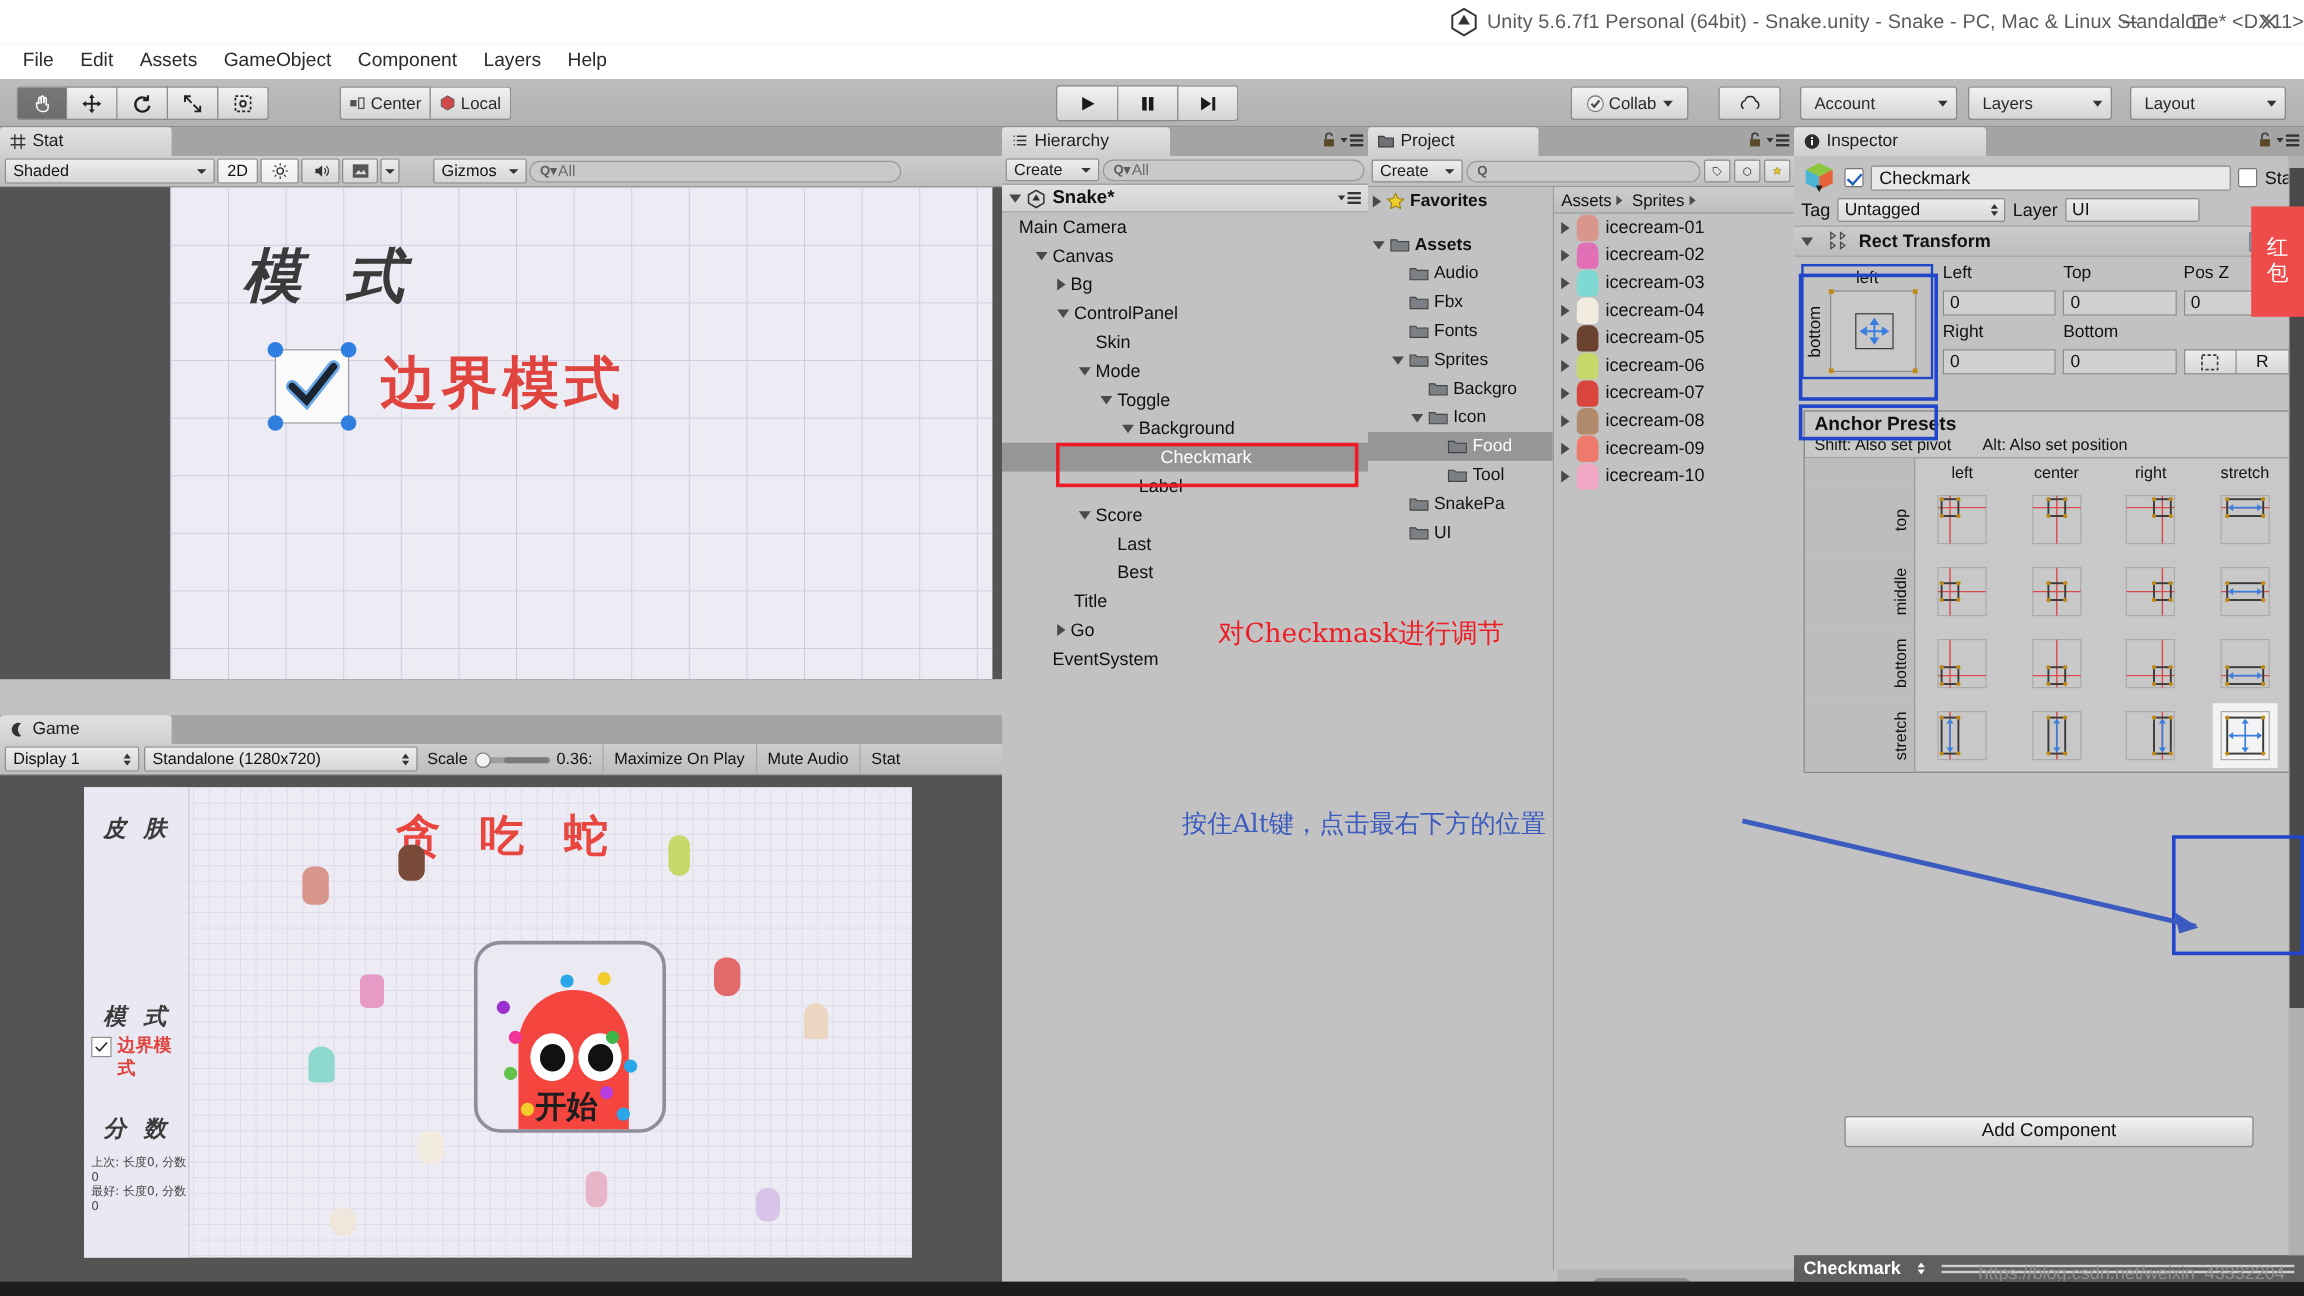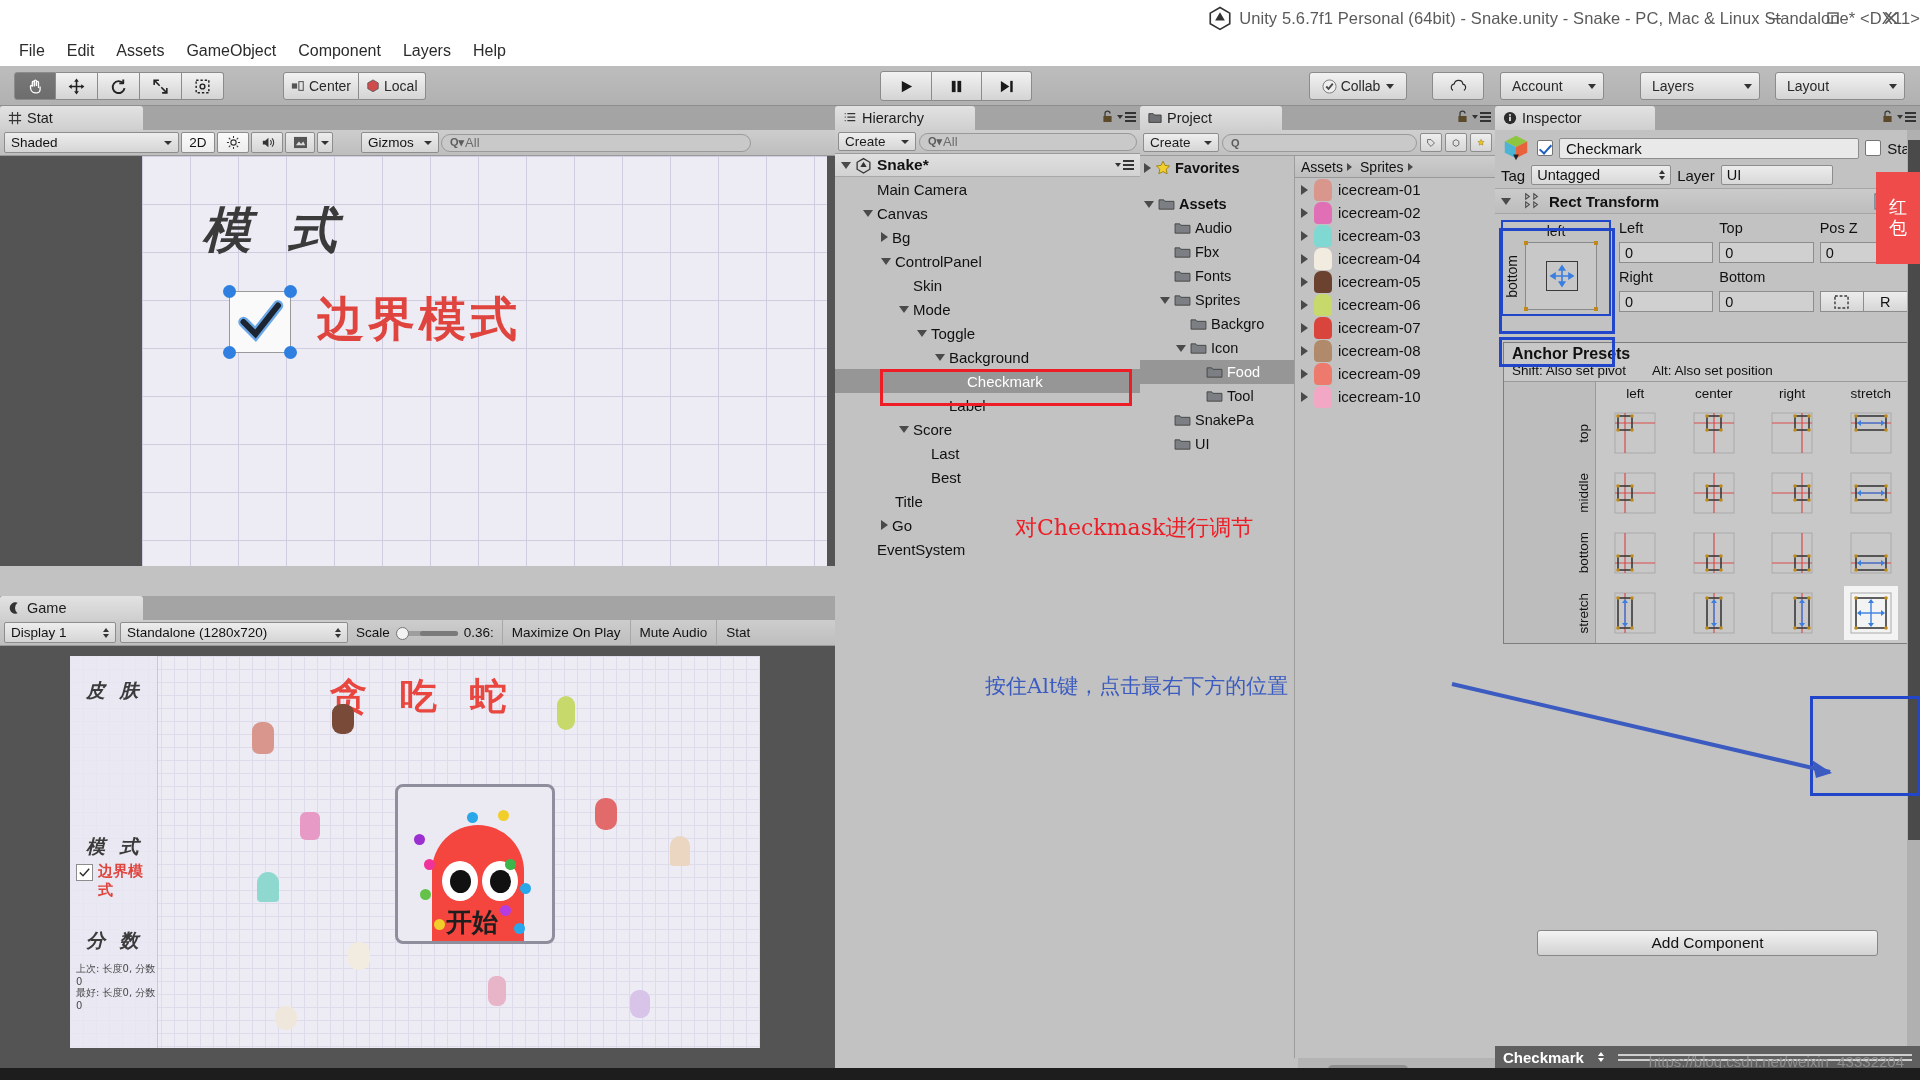--- a/index.html
+++ b/index.html
@@ -364,21 +364,21 @@
 
     <div class="tb-group" style="left:1432px; top:6px;">
       <div class="tb-btn only" style="width:52px">
         <svg width="19" height="15" viewBox="0 0 24 18" fill="none" stroke="#2a2a2a" stroke-width="1.5">
           <path d="M5 14 a4.5 4.5 0 0 1 1.6-8.3 A5.6 5.6 0 0 1 17.6 6 a4.3 4.3 0 0 1 1.2 8"></path>
         </svg>
       </div>
     </div>
 
     <div class="tb-group" style="left:1500px; top:6px;">
-      <div class="tb-btn only" style="width:104px;justify-content:space-between">
+      <div class="tb-btn only" style="width:131px;justify-content:space-between">
         <span class="tb-label">Account</span>
         <span class="caret"></span>
       </div>
     </div>
 
     <div class="tb-group" style="left:1640px; top:6px;">
       <div class="tb-btn only" style="width:120px;justify-content:space-between">
         <span class="tb-label">Layers</span>
         <span class="caret"></span>
       </div>
@@ -530,21 +530,21 @@
             </svg>
           </div>
           <div class="cn" style="position:absolute;left:28px;top:206px;font-size:15px;color:#e0443e;font-weight:700;">边界模式</div>
           <div class="cn" style="position:absolute;left:16px;top:272px;font-size:19px;color:#3b3b3b;letter-spacing:4px;font-style:italic;font-weight:600;">分 数</div>
           <div class="cn" style="position:absolute;left:6px;top:306px;font-size:10px;color:#4a4a4a;">上次: 长度0, 分数0</div>
           <div class="cn" style="position:absolute;left:6px;top:330px;font-size:10px;color:#4a4a4a;">最好: 长度0, 分数0</div>
         </div>
 
         <div class="cn" style="position:absolute;left:260px;top:16px;font-size:37px;color:#e8463f;font-weight:700;letter-spacing:10px;">贪 吃 蛇</div>
 
-        <div style="position:absolute;left:325px;top:128px;width:160px;height:160px;background:#ebeaf3;border:3px solid #8e8e9c;border-radius:8px;overflow:hidden;text-align:center;">
+        <div style="position:absolute;left:325px;top:128px;width:160px;height:160px;background:#ebeaf3;border:3px solid #8e8e9c;border-radius:22px;overflow:hidden;text-align:center;">
           <div style="position:absolute;left:34px;top:38px;width:92px;height:160px;background:#f5453f;border-radius:46px 46px 0 0;"></div>
           <div style="position:absolute;left:44px;top:74px;width:36px;height:40px;background:#fff;border-radius:50%;">
             <div style="position:absolute;left:8px;top:9px;width:21px;height:23px;background:#111;border-radius:50%;"></div>
           </div>
           <div style="position:absolute;left:84px;top:74px;width:36px;height:40px;background:#fff;border-radius:50%;">
             <div style="position:absolute;left:8px;top:9px;width:21px;height:23px;background:#111;border-radius:50%;"></div>
           </div>
           <div class="cn" style="position:absolute;left:48px;top:118px;font-size:26px;color:#1e1e1e;font-weight:700;">开始</div>
           <span style="position:absolute;left:16px;top:47px;width:11px;height:11px;background:#9b2fd0;border-radius:50%;"></span>
           <span style="position:absolute;left:69px;top:25px;width:11px;height:11px;background:#2aa7e8;border-radius:50%;"></span>
@@ -618,21 +618,21 @@
         <span class="hamb" style="margin-left:auto;margin-right:6px">
           <i class="cr"></i>
             <span class="hamb-stack">
               <i class="ln"></i>
               <i class="ln"></i>
               <i class="ln"></i>
             </span>
         </span>
       </div>
       <div id="hier-rows">
-          <div class="hrow" style="padding-left: 28px;">
+          <div class="hrow" style="">
             <span class="tri blank"></span>
             <span>Main Camera</span>
           </div>
           <div class="hrow" style="padding-left: 28px;">
             <span class="tri down"></span>
             <span>Canvas</span>
           </div>
           <div class="hrow" style="padding-left: 46px;">
             <span class="tri right"></span>
             <span>Bg</span>

